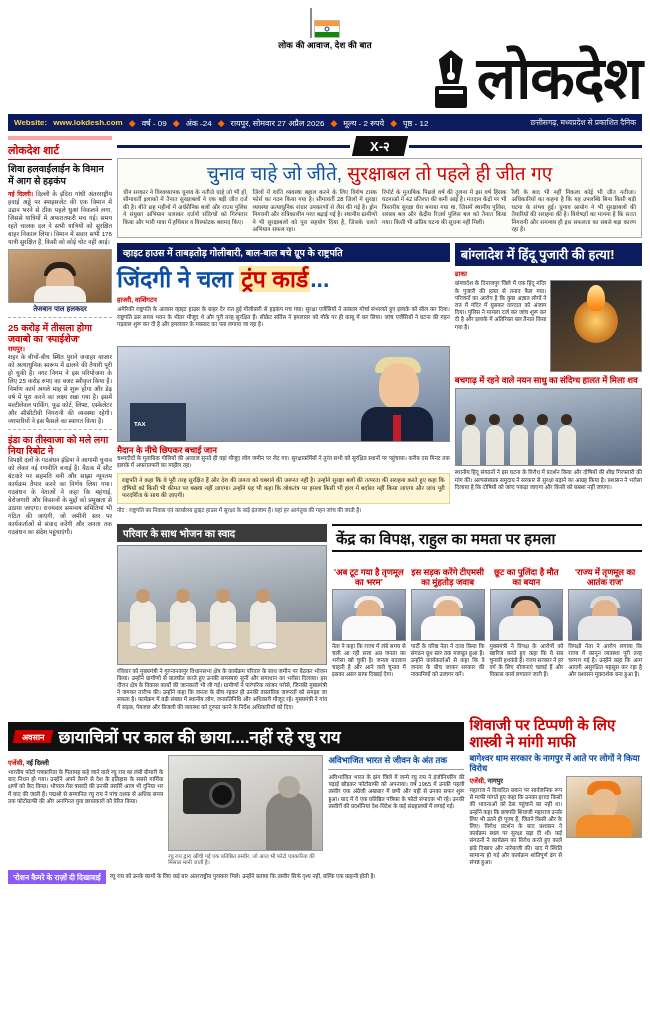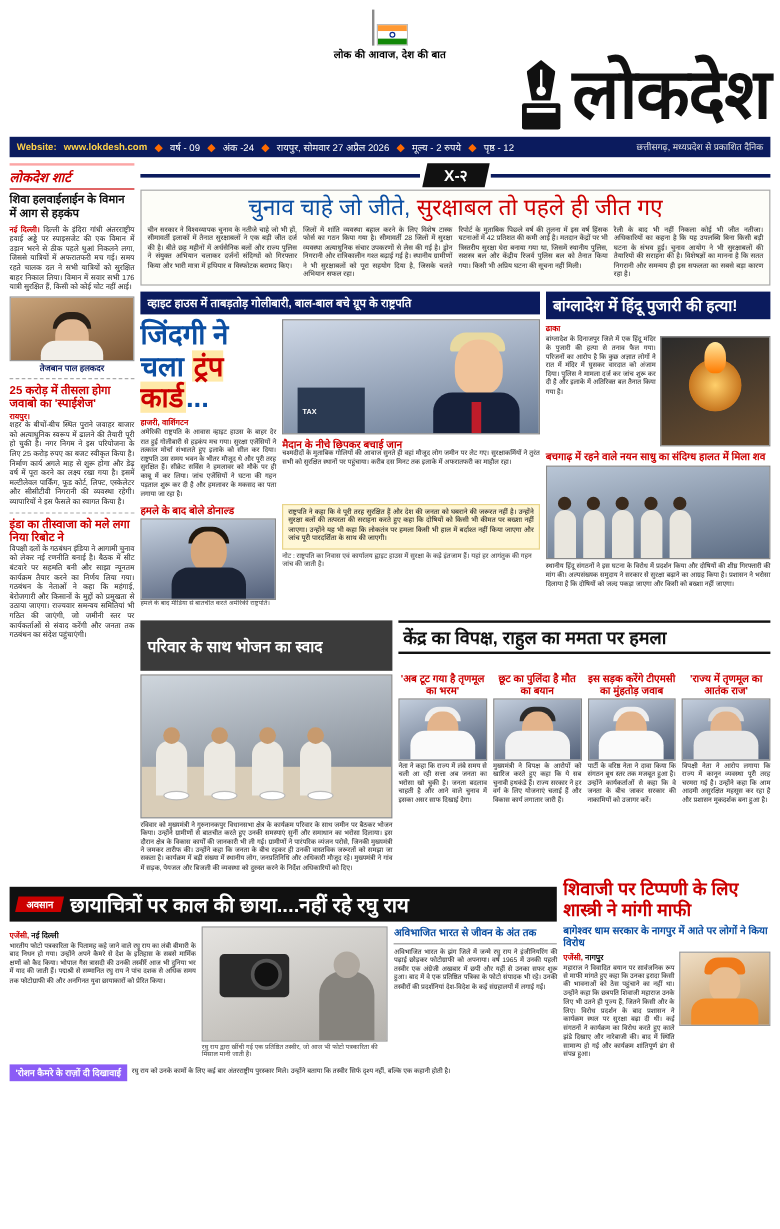--- a/index.html
+++ b/index.html
@@ -39,21 +39,21 @@
   .strip .dot { color:#ff6a00; font-size:9px; }
   .strip .itm { white-space:nowrap; }
   .strip .right { margin-left:auto; font-size:7.5px; color:#e7e7e7; text-align:right; line-height:9px; max-width:160px;}
 
   
   .body-grid { display:flex; gap:5px; margin-top:5px; }
   .col-left { width:104px; flex:0 0 104px; }
   .col-main { flex:1; }
 
   
-  .lc-head { border-top:2px solid #fca5a5; border-bottom:1px solid #c00; padding:2px 0;font-style:italic; }
+  .lc-head { border-top:4px solid #fca5a5; border-bottom:1px solid #c00; padding:2px 0; }
   .lc-head .t { color:#c00; font-weight:bold; font-size:11px; }
   .lc-sub { font-size:9.5px; font-weight:bold; line-height:12px; margin:3px 0; color:#111; }
   .hr-dash { border-top:1px dashed #aaa; margin:4px 0; }
   .mini-body { font-size:6.2px; line-height:8px; text-align:justify; color:#222; }
   .bullet { font-size:6.2px; line-height:8px; color:#222; text-align:justify; margin-bottom:3px; }
   .bullet b { color:#c00; }
   .photo-box { width:100%; height:54px; background:linear-gradient(160deg,#caa47a,#7d5a3a); border:1px solid #999; margin:3px 0 1px; position:relative; overflow:hidden;}
   .photo-box .face { position:absolute; left:50%; top:18px; transform:translateX(-50%); width:28px;height:30px;background:#e0b893;border-radius:45% 45% 40% 40%;}
   .photo-box .hair { position:absolute; left:50%; top:12px; transform:translateX(-50%); width:32px;height:14px;background:#2a2118;border-radius:16px 16px 0 0;}
   .photo-box .body2 { position:absolute; left:50%; bottom:0; transform:translateX(-50%); width:52px;height:16px;background:#f2efe9;border-radius:12px 12px 0 0;}
@@ -228,21 +228,21 @@
           <div class="c">चीन सरकार ने विश्वव्यापक चुनाव के नतीजे चाहे जो भी हों, सीमावर्ती इलाकों में तैनात सुरक्षाबलों ने एक बड़ी जीत दर्ज की है। बीते छह महीनों में अर्धसैनिक बलों और राज्य पुलिस ने संयुक्त अभियान चलाकर दर्जनों संदिग्धों को गिरफ्तार किया और भारी मात्रा में हथियार व विस्फोटक बरामद किए।</div>
           <div class="c">जिलों में शांति व्यवस्था बहाल करने के लिए विशेष टास्क फोर्स का गठन किया गया है। सीमावर्ती 28 जिलों में सुरक्षा व्यवस्था अत्याधुनिक संचार उपकरणों से लैस की गई है। ड्रोन निगरानी और रात्रिकालीन गश्त बढ़ाई गई है। स्थानीय ग्रामीणों ने भी सुरक्षाबलों को पूरा सहयोग दिया है, जिसके चलते अभियान सफल रहा।</div>
           <div class="c">रिपोर्ट के मुताबिक पिछले वर्ष की तुलना में इस वर्ष हिंसक घटनाओं में 42 प्रतिशत की कमी आई है। मतदान केंद्रों पर भी त्रिस्तरीय सुरक्षा घेरा बनाया गया था, जिसमें स्थानीय पुलिस, सशस्त्र बल और केंद्रीय रिजर्व पुलिस बल को तैनात किया गया। किसी भी अप्रिय घटना की सूचना नहीं मिली।</div>
           <div class="c">रैली के बाद भी नहीं निकला कोई भी जीत नतीजा। अधिकारियों का कहना है कि यह उपलब्धि बिना किसी बड़ी घटना के संभव हुई। चुनाव आयोग ने भी सुरक्षाबलों की तैयारियों की सराहना की है। विशेषज्ञों का मानना है कि सतत निगरानी और समन्वय ही इस सफलता का सबसे बड़ा कारण रहा है।</div>
         </div>
       </div>
 
       <div class="two-col" style="align-items:flex-start;">
         <div style="flex:1 1 64%;">
           <div class="band">व्हाइट हाउस में ताबड़तोड़ गोलीबारी, बाल-बाल बचे ग्रूप के राष्ट्रपति</div>
-          <div style="display:flex; gap:5px; margin-top:4px;">
+          <div style="display:flex; gap:18px; margin-top:4px;flex-direction:column;">
             <div style="flex:0 0 34%;">
               <div class="big-head-blue">
                 <span>जिंदगी ने चला </span><span class="hl">ट्रंप कार्ड</span><span>...</span>
               </div>
               <div class="byline" style="margin-top:3px;">हाजरी, वाशिंगटन</div>
               <div class="tiny" style="margin-top:2px;">अमेरिकी राष्ट्रपति के आवास व्हाइट हाउस के बाहर देर रात हुई गोलीबारी से हड़कंप मच गया। सुरक्षा एजेंसियों ने तत्काल मोर्चा संभालते हुए इलाके को सील कर दिया। राष्ट्रपति उस समय भवन के भीतर मौजूद थे और पूरी तरह सुरक्षित हैं। सीक्रेट सर्विस ने हमलावर को मौके पर ही काबू में कर लिया। जांच एजेंसियों ने घटना की गहन पड़ताल शुरू कर दी है और हमलावर के मकसद का पता लगाया जा रहा है।</div>
             </div>
             <div style="flex:1;">
               <div class="trump-img">
                 <span class="hair2"></span>
@@ -250,29 +250,20 @@
                   <span class="suit"></span>
                   <span class="tie"></span>
                 <span class="pod"></span>
                   <span class="tx">TAX</span>
               </div>
               <div class="mini-head-red" style="margin-top:3px;">मैदान के नीचे छिपकर बचाई जान</div>
               <div class="tiny">चश्मदीदों के मुताबिक गोलियों की आवाज सुनते ही वहां मौजूद लोग जमीन पर लेट गए। सुरक्षाकर्मियों ने तुरंत सभी को सुरक्षित स्थानों पर पहुंचाया। करीब दस मिनट तक इलाके में अफरातफरी का माहौल रहा।</div>
             </div>
           </div>
           <div style="display:flex; gap:5px; margin-top:4px;">
-            <div style="flex:0 0 34%;">
-              <div class="mini-head-red">हमले के बाद बोले डोनाल्ड</div>
-              <div class="man-img" style="margin-top:2px;">
-                <span class="hair2"></span>
-                  <span class="head"></span>
-                  <span class="suit"></span>
-              </div>
-              <div class="cap">हमले के बाद मीडिया से बातचीत करते अमेरिकी राष्ट्रपति।</div>
-            </div>
             <div style="flex:1;">
               <div class="yellow-box">
                 <div>राष्ट्रपति ने कहा कि वे पूरी तरह सुरक्षित हैं और देश की जनता को घबराने की जरूरत नहीं है। उन्होंने सुरक्षा बलों की तत्परता की सराहना करते हुए कहा कि दोषियों को किसी भी कीमत पर बख्शा नहीं जाएगा। उन्होंने यह भी कहा कि लोकतंत्र पर हमला किसी भी हाल में बर्दाश्त नहीं किया जाएगा और जांच पूरी पारदर्शिता के साथ की जाएगी।</div>
               </div>
               <div class="footnote" style="margin-top:3px;">नोट : राष्ट्रपति का निवास एवं कार्यालय ह्वाइट हाउस में सुरक्षा के कड़े इंतजाम हैं। यहां हर आगंतुक की गहन जांच की जाती है।</div>
             </div>
           </div>
         </div>
 
         <div style="flex:1 1 36%;">
@@ -301,21 +292,21 @@
               <span class="h" style="left:81px;bottom:40px"></span>
             <span class="p" style="left:102px"></span>
               <span class="h" style="left:105px;bottom:40px"></span>
           </div>
           <div class="tiny" style="margin-top:3px;">स्थानीय हिंदू संगठनों ने इस घटना के विरोध में प्रदर्शन किया और दोषियों की शीघ्र गिरफ्तारी की मांग की। अल्पसंख्यक समुदाय ने सरकार से सुरक्षा बढ़ाने का आग्रह किया है। प्रशासन ने भरोसा दिलाया है कि दोषियों को जल्द पकड़ा जाएगा और किसी को बख्शा नहीं जाएगा।</div>
         </div>
       </div>
 
       <div class="two-col" style="margin-top:5px; align-items:flex-start;">
         <div style="flex:0 0 40%;">
-          <div class="band gray" style="font-size:13px; padding:12px 6px;">परिवार के साथ भोजन का स्वाद</div>
+          <div class="band gray" style="font-size:10px; padding:2px 6px;">परिवार के साथ भोजन का स्वाद</div>
           <div class="meal-img" style="margin-top:3px;">
             <span class="floor"></span>
             <span class="pers" style="left:12px;">
                 <i></i>
               </span>
             <span class="pers" style="left:52px;">
                 <i></i>
               </span>
             <span class="pers" style="left:92px;">
                 <i></i>
@@ -337,36 +328,36 @@
             <div style="flex:1;">
               <div class="mini-head-red center">'अब टूट गया है तृणमूल का भरम'</div>
               <div class="portrait" style="height:52px;margin-top:2px;">
                   <span class="hair2"></span>
                   <span class="head"></span>
                   <span class="torso"></span>
                 </div>
               <div class="tiny" style="margin-top:2px;">नेता ने कहा कि राज्य में लंबे समय से चली आ रही सत्ता अब जनता का भरोसा खो चुकी है। जनता बदलाव चाहती है और आने वाले चुनाव में इसका असर साफ दिखाई देगा।</div>
             </div>
             <div style="flex:1;">
+              <div class="mini-head-red center">इस सड़क करेंगे टीएमसी का मुंहतोड़ जवाब</div>
+              <div class="portrait" style="height:52px;margin-top:2px;">
+                  <span class="hair2"></span>
+                  <span class="head"></span>
+                  <span class="torso"></span>
+                </div>
+              <div class="tiny" style="margin-top:2px;">पार्टी के वरिष्ठ नेता ने दावा किया कि संगठन बूथ स्तर तक मजबूत हुआ है। उन्होंने कार्यकर्ताओं से कहा कि वे जनता के बीच जाकर सरकार की नाकामियों को उजागर करें।</div>
+            </div>
+            <div style="flex:1;">
               <div class="mini-head-red center">छूट का पुलिंदा है मौत का बयान</div>
               <div class="portrait" style="height:52px;margin-top:2px;">
                   <span class="hair2" style="background:#2b2b2b"></span>
                   <span class="head"></span>
                   <span class="torso" style="background:#f2f2f2"></span>
                 </div>
               <div class="tiny" style="margin-top:2px;">मुख्यमंत्री ने विपक्ष के आरोपों को खारिज करते हुए कहा कि ये सब चुनावी हथकंडे हैं। राज्य सरकार ने हर वर्ग के लिए योजनाएं चलाई हैं और विकास कार्य लगातार जारी हैं।</div>
-            </div>
-            <div style="flex:1;">
-              <div class="mini-head-red center">इस सड़क करेंगे टीएमसी का मुंहतोड़ जवाब</div>
-              <div class="portrait" style="height:52px;margin-top:2px;">
-                  <span class="hair2"></span>
-                  <span class="head"></span>
-                  <span class="torso"></span>
-                </div>
-              <div class="tiny" style="margin-top:2px;">पार्टी के वरिष्ठ नेता ने दावा किया कि संगठन बूथ स्तर तक मजबूत हुआ है। उन्होंने कार्यकर्ताओं से कहा कि वे जनता के बीच जाकर सरकार की नाकामियों को उजागर करें।</div>
             </div>
             <div style="flex:1;">
               <div class="mini-head-red center">'राज्य में तृणमूल का आतंक राज'</div>
               <div class="portrait" style="height:52px;margin-top:2px;">
                   <span class="hair2" style="background:#d9d9d9"></span>
                   <span class="head"></span>
                   <span class="torso" style="background:#e8e8e8"></span>
                 </div>
               <div class="tiny" style="margin-top:2px;">विपक्षी नेता ने आरोप लगाया कि राज्य में कानून व्यवस्था पूरी तरह चरमरा गई है। उन्होंने कहा कि आम आदमी असुरक्षित महसूस कर रहा है और प्रशासन मूकदर्शक बना हुआ है।</div>
             </div>

